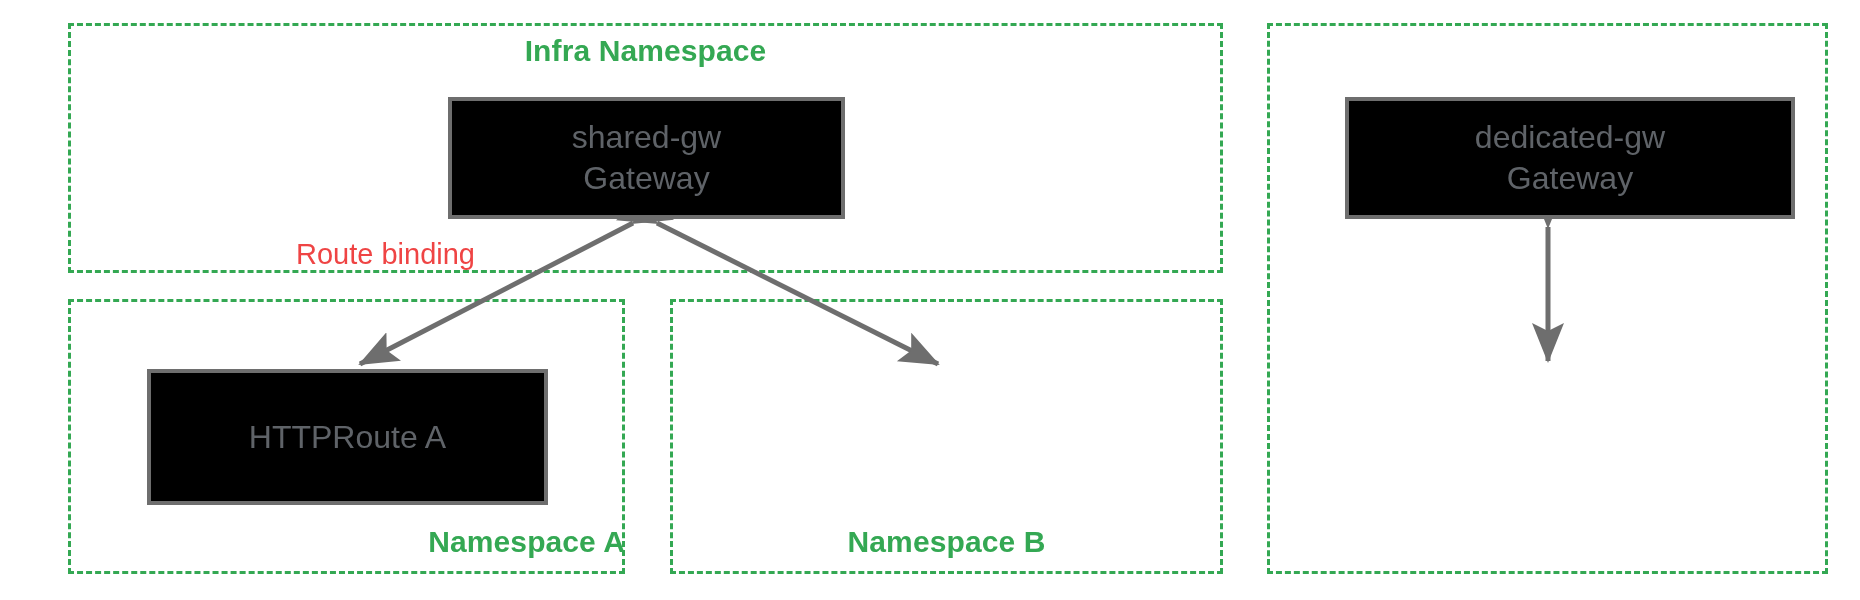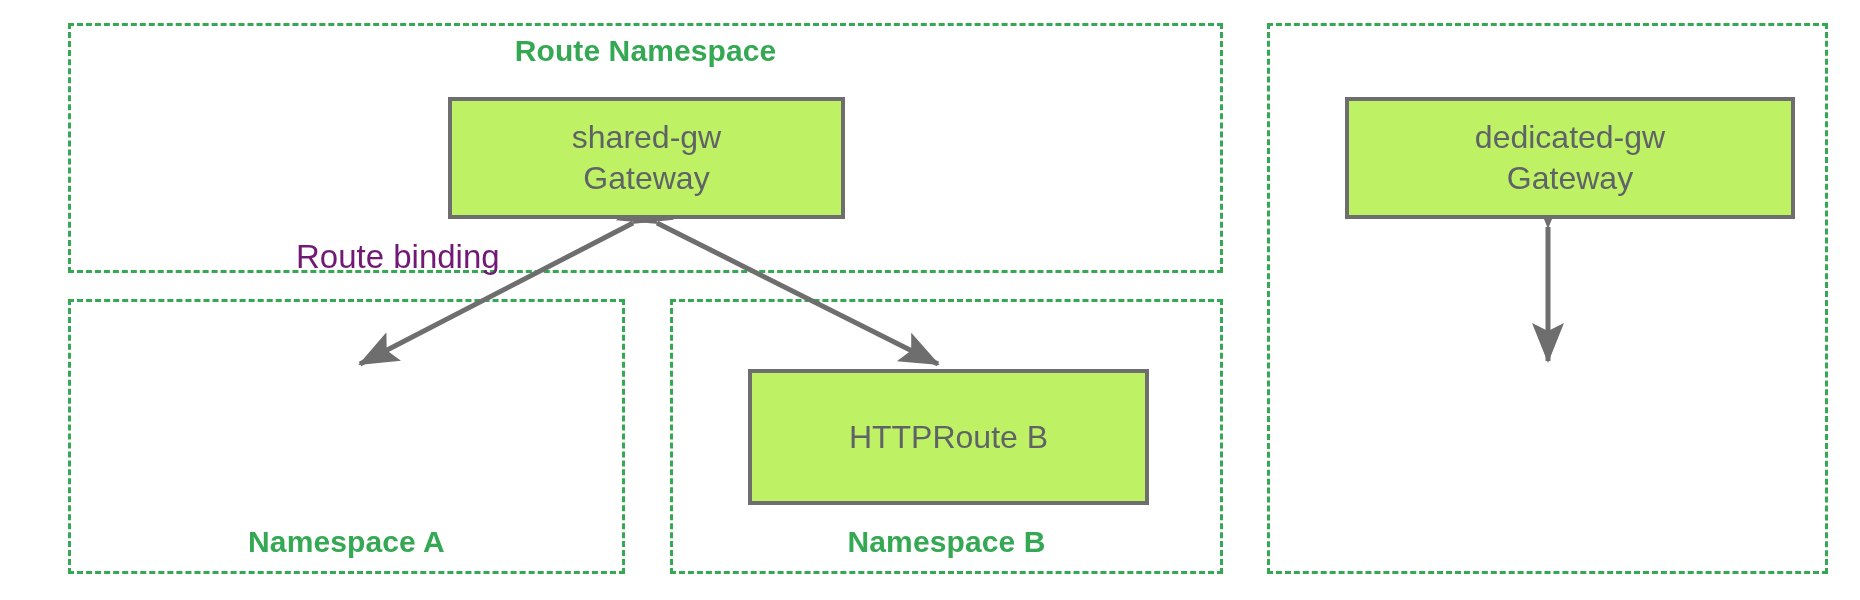--- a/index.html
+++ b/index.html
@@ -34,61 +34,61 @@
     letter-spacing: 0.1px;
     white-space: nowrap;
     text-align: center;
     line-height: 1;
   }
   
   .res-box {
     position: absolute;
     box-sizing: border-box;
     border: 4px solid #6e6e6e;
-    background: #bef264;
+    background: #000000;
     color: #5f6368;
     font-family: "Liberation Sans", sans-serif;
     font-size: 32px;
     font-weight: normal;
     line-height: 1.28;
     display: flex;
     align-items: center;
     justify-content: center;
     text-align: center;
     white-space: pre-line;
   }
   
   .edge-label {
     position: absolute;
-    color: #701a75;
+    color: #ef4444;
     font-family: "Liberation Sans", sans-serif;
-    font-size: 33px;
+    font-size: 29px;
     white-space: nowrap;
     line-height: 1;
   }
   
   #arrow-layer {
     position: absolute;
     left: 0;
     top: 0;
     width: 1860px;
     height: 600px;
     pointer-events: none;
   }
 </style>
 </head>
 <body>
 
 <div id="canvas">
 
   <div class="ns-box" style="left:68px; top:23px; width:1155px; height:250px;"></div>
-  <div class="ns-title" style="left:68px; top:36px; width:1155px;">Route Namespace</div>
+  <div class="ns-title" style="left:68px; top:36px; width:1155px;">Infra Namespace</div>
 
   <div class="ns-box" style="left:68px; top:299px; width:557px; height:275px;"></div>
-  <div class="ns-title" style="left:68px; top:527px; width:557px;">Namespace A</div>
+  <div class="ns-title" style="left:68px; top:527px; width:557px;text-align:right;">Namespace A</div>
 
   <div class="ns-box" style="left:670px; top:299px; width:553px; height:275px;"></div>
   <div class="ns-title" style="left:670px; top:527px; width:553px;">Namespace B</div>
 
   <div class="ns-box" style="left:1267px; top:23px; width:561px; height:551px;"></div>
 
   <svg id="arrow-layer" viewBox="0 0 1860 600" width="1860" height="600" xmlns="http://www.w3.org/2000/svg">
     <defs>
       <marker id="ah" markerWidth="9" markerHeight="9" refX="7.6" refY="3.2" orient="auto" markerUnits="strokeWidth">
         <path d="M0,0 L8,3.2 L0,6.4 L1.6,3.2 z" fill="#6e6e6e"></path>
@@ -98,22 +98,22 @@
     <line x1="633" y1="223" x2="360" y2="364" stroke="#6e6e6e" stroke-width="5" marker-start="url(#ah)" marker-end="url(#ah)"></line>
 
     <line x1="657" y1="223" x2="938" y2="364" stroke="#6e6e6e" stroke-width="5" marker-start="url(#ah)" marker-end="url(#ah)"></line>
 
     <line x1="1548" y1="227" x2="1548" y2="361" stroke="#6e6e6e" stroke-width="5" marker-start="url(#ah)" marker-end="url(#ah)"></line>
   </svg>
 
   <div class="res-box" style="left:448px; top:97px; width:397px; height:122px;">shared-gw
 Gateway</div>
 
+  <div class="res-box" style="left:147px; top:369px; width:401px; height:136px;">HTTPRoute A</div>
 
-  <div class="res-box" style="left:748px; top:369px; width:401px; height:136px;">HTTPRoute B</div>
 
   <div class="res-box" style="left:1345px; top:97px; width:450px; height:122px;">dedicated-gw
 Gateway</div>
 
 
   <div class="edge-label" style="left:296px; top:240px;">Route binding</div>
 
 </div>
 
 </body></html>

